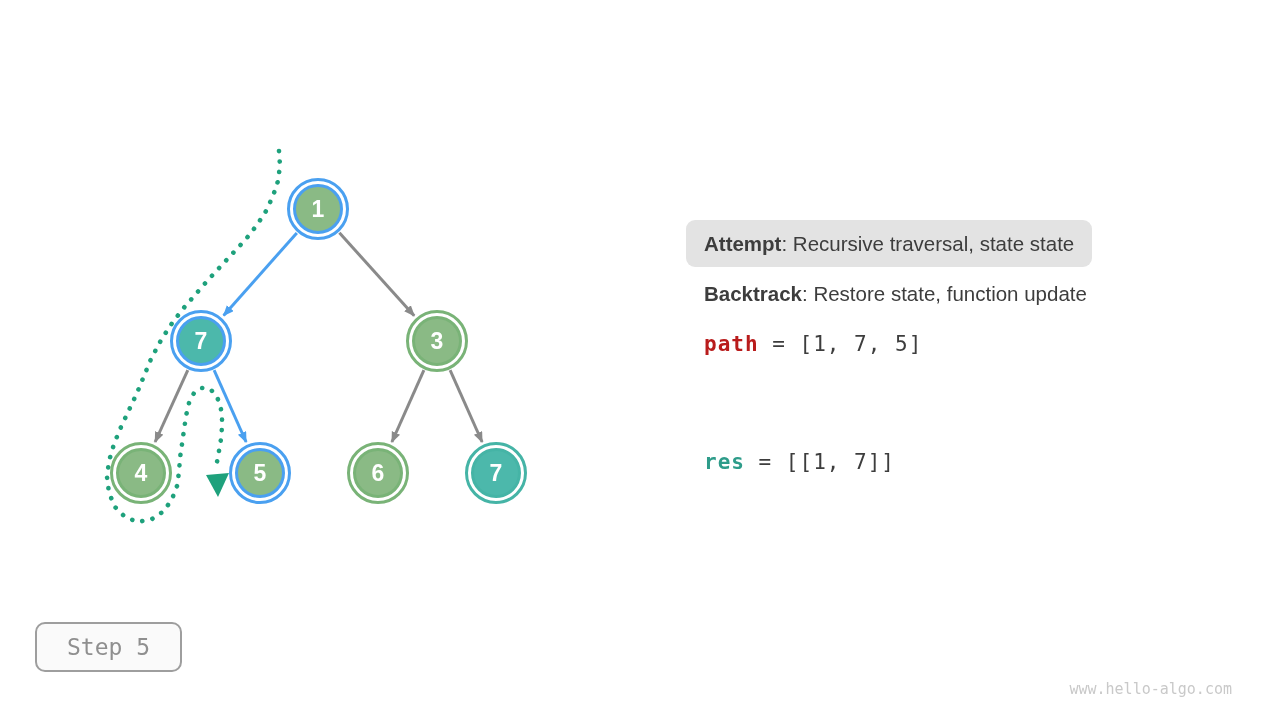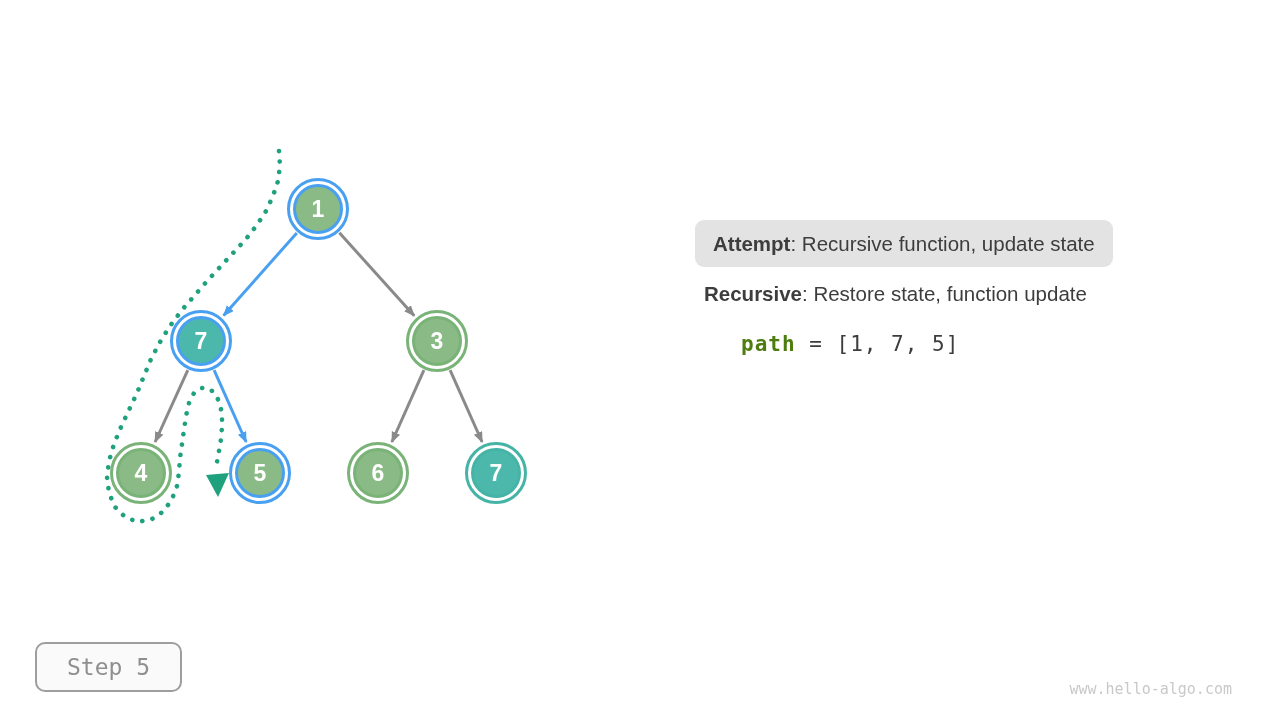--- a/index.html
+++ b/index.html
@@ -35,40 +35,40 @@
     user-select: none;
   }
   .panel-line { position: absolute; white-space: pre; }
   .attempt-pill {
     left: 686px; top: 220px;
     height: 47px;
     display: inline-flex; align-items: center;
     padding: 0 18px;
     border-radius: 9px;
     background: #e3e3e3;
-    font-size: 20.5px; color: #3d3d3d; margin-left: 9px;
+    font-size: 20.5px; color: #3d3d3d;
   }
   .backtrack-line {
     left: 704px; top: 282px;
     font-size: 20.5px; color: #3d3d3d;
   }
   .bold-label { font-weight: 700; }
   .code-line {
     font-family: "DejaVu Sans Mono", monospace;
     font-size: 21px;
     letter-spacing: 1px;
     color: #3d3d3d;
   }
   .path-line { left: 704px; top: 332px; }
   .res-line  { left: 704px; top: 450px; }
-  .var-path { color: #4d7c0f; font-weight: 700; margin-left: 37px; }
+  .var-path { color: #b91c1c; font-weight: 700; }
   .var-res  { color: #2e9c8a; font-weight: 700; }
   .step-badge {
     position: absolute;
-    left: 35px; top: 642px;
+    left: 35px; top: 622px;
     width: 147px; height: 50px;
     box-sizing: border-box;
     border: 2px solid #9e9e9e;
     border-radius: 10px;
     background: #fafafa;
     display: flex; align-items: center; justify-content: center;
     font-family: "DejaVu Sans Mono", monospace;
     font-size: 23px; font-weight: 500;
     color: #8f8f8f;
   }
@@ -138,26 +138,27 @@
           <span class="node-label">6</span>
         </div>
       </div>
       <div class="node" style="left: 465px; top: 442px; border-color: rgb(69, 180, 166);">
         <div class="node-inner" style="background: rgb(76, 184, 171); border-color: rgb(69, 180, 166);">
           <span class="node-label">7</span>
         </div>
       </div>
     </div>
 
-  <div class="panel-line attempt-pill"><span class="bold-label">Attempt</span><span>: Recursive function, update state</span></div>
+  <div class="panel-line attempt-pill"><span class="bold-label">Attempt</span><span>: Recursive traversal, state state</span></div>
 
-  <div class="panel-line backtrack-line"><span class="bold-label">Recursive</span><span>: Restore state, function update</span></div>
+  <div class="panel-line backtrack-line"><span class="bold-label">Backtrack</span><span>: Restore state, function update</span></div>
 
   <div class="panel-line code-line path-line"><span class="var-path">path</span><span> = [1, 7, 5]</span></div>
 
+  <div class="panel-line code-line res-line"><span class="var-res">res</span><span> = [[1, 7]]</span></div>
 
   <div class="step-badge">
       <span>Step 5</span>
     </div>
 
   <div class="watermark">www.hello-algo.com</div>
 
 </div>
 
 </body></html>

